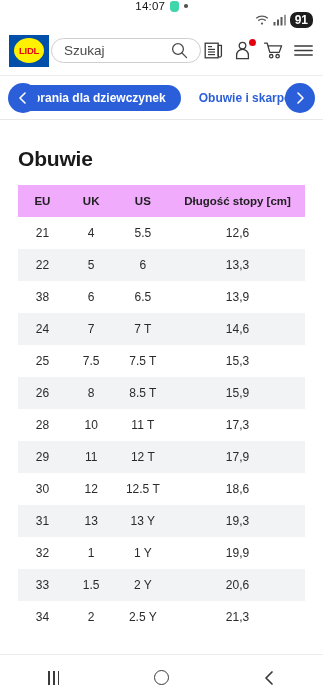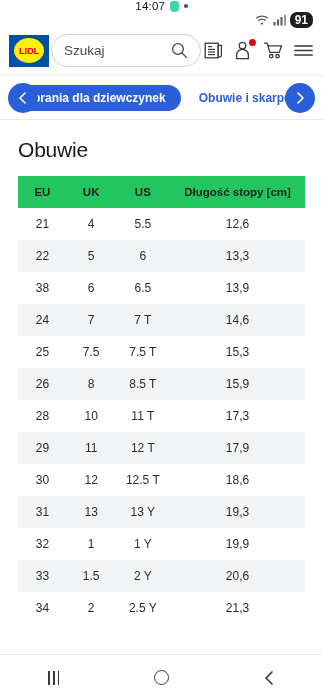--- a/index.html
+++ b/index.html
@@ -58,21 +58,21 @@
     position: relative;
   }
   .lidl-text {
     font-family: "Liberation Sans", sans-serif;
     font-size: 9.5px; font-weight: 700; color: #e60a14;
     letter-spacing: -0.3px; line-height: 1;
     transform: scaleY(1.05);
   }
   .searchbox {
     flex: 1 1 auto;
-    height: 33px;
+    height: 25px;
     border: 1px solid #cfcfcf;
     border-radius: 17px;
     display: flex; align-items: center;
     padding: 0 12px;
     background: #fff;
     min-width: 0;
   }
   .search-text { font-size: 13.5px; color: #4b4b4b; flex: 1 1 auto; }
   .hdr-icons { display: flex; align-items: center; gap: 9px; flex: 0 0 auto; }
   .hdr-ico { width: 21px; height: 21px; position: relative; display:block; }
@@ -120,35 +120,35 @@
     display: flex; align-items: center; justify-content: center;
     z-index: 5;
   }
   .carousel-arrow.left { left: 8px; }
   .carousel-arrow.right { right: 8px; }
   .arrow-chev { stroke: #ffffff; stroke-width: 1.6; fill: none; }
 
   
   .content { padding: 0 18px; background: #fff; }
   .page-title {
-    font-size: 21px; font-weight: 400; color: #1a1a1a;
-    margin: 18px 0 14px 0;
+    font-size: 21px; font-weight: 700; color: #1a1a1a;
+    margin: 27px 0 14px 0;
     letter-spacing: -0.2px;
   }
 
   
   table.size-table {
     width: 100%;
     border-collapse: collapse;
     table-layout: fixed;
   }
   table.size-table th {
     font-size: 11.5px; font-weight: 700; color: #202020;
     padding: 10px 0;
-    background: #22c55e;
+    background: #f0abfc;
   }
   table.size-table td {
     font-size: 12px; font-weight: 400; color: #2b2b2b;
     padding: 9px 0;
     text-align: center;
   }
   table.size-table tbody tr:nth-child(odd) { background: #ffffff; }
   table.size-table tbody tr:nth-child(even) { background: #f2f3f4; }
   col.c-eu { width: 17%; }
   col.c-uk { width: 17%; }

